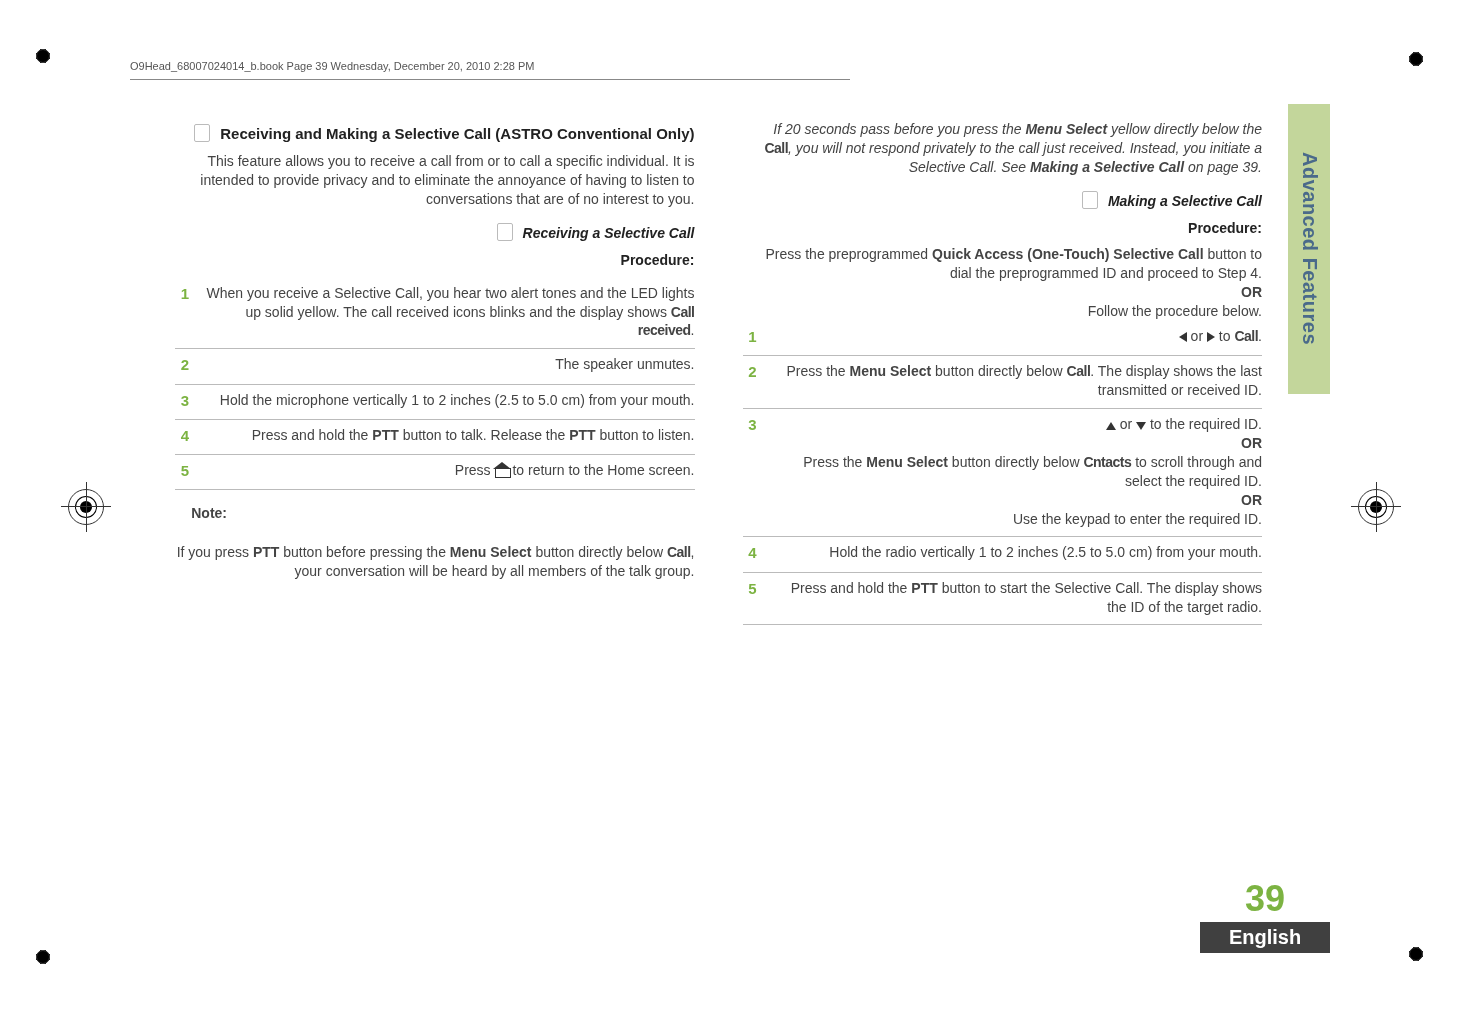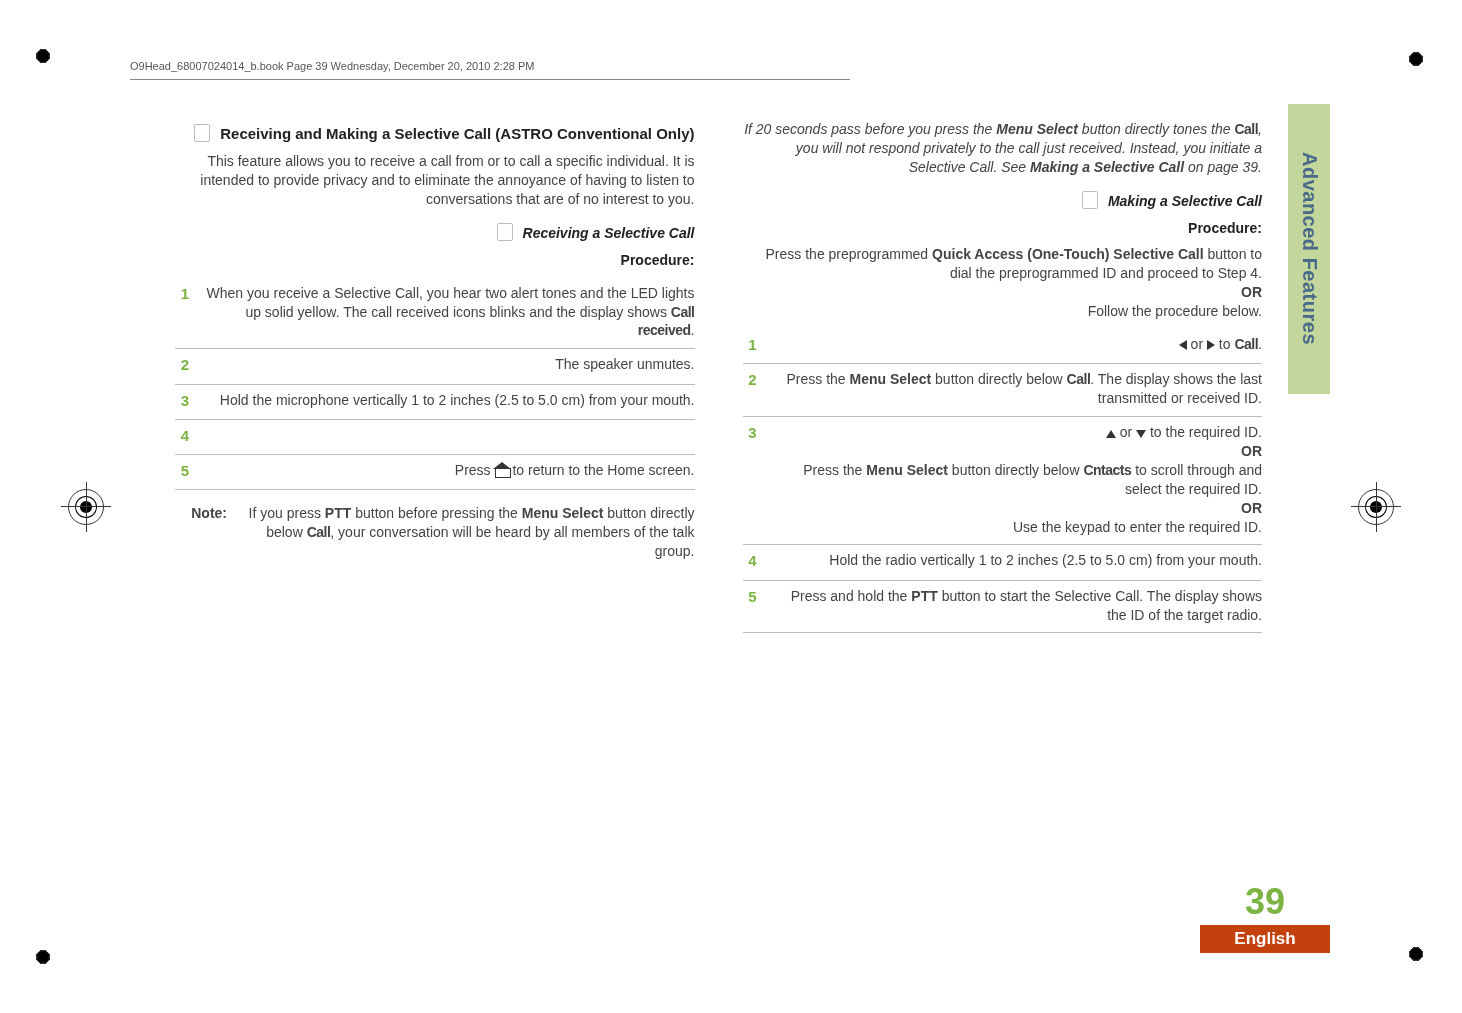--- a/index.html
+++ b/index.html
@@ -119,20 +119,21 @@
     flex-shrink: 0;
     font-size: 15px;
   }
   .step-body { flex:1; }
   .em { font-style: italic; }
   .note {
     display:flex;
     gap: 20px;
     margin-top: 14px;
     color: #444;
+    flex-direction: column;
   }
   .note-label { font-weight: bold; width: 52px; flex-shrink: 0; }
   .mono { font-family: "Segoe UI", Arial, sans-serif; font-weight: 600; letter-spacing: -0.5px; }
   .tri-left, .tri-right, .tri-up, .tri-down {
     display:inline-block; width:0; height:0; vertical-align: -1px;
   }
   .tri-left { border-top:5px solid transparent; border-bottom:5px solid transparent; border-right:8px solid #333; }
   .tri-right { border-top:5px solid transparent; border-bottom:5px solid transparent; border-left:8px solid #333; }
   .tri-up { border-left:5px solid transparent; border-right:5px solid transparent; border-bottom:8px solid #333; }
   .tri-down { border-left:5px solid transparent; border-right:5px solid transparent; border-top:8px solid #333; }
@@ -171,26 +172,26 @@
     bottom: 60px;
     width: 130px;
     text-align: center;
   }
   .page-num {
     color: #7cb342;
     font-size: 36px;
     font-weight: bold;
   }
   .lang-band {
-    background: #c2410c;
+    background: #404040;
     color: #fff;
     font-weight: bold;
     padding: 4px 0;
     margin-top: 2px;
-    font-size: 17px;
+    font-size: 20px;
   }
 </style>
 </head>
 <body>
 
 <div class="crop-corner tl small"></div>
 <div class="crop-corner bl small"></div>
 <div class="crop-corner tr"></div>
 <div class="crop-corner br"></div>
 
@@ -233,45 +234,46 @@
       <div class="step">
         <div class="step-num">2</div>
         <div class="step-body">The speaker unmutes.</div>
       </div>
       <div class="step">
         <div class="step-num">3</div>
         <div class="step-body">Hold the microphone vertically 1 to 2 inches (2.5 to 5.0 cm) from your mouth.</div>
       </div>
       <div class="step">
         <div class="step-num">4</div>
+        <div class="step-body">Press and hold the <b>PTT</b> button to talk. Release the <b>PTT</b> button to listen.</div>
       </div>
       <div class="step">
         <div class="step-num">5</div>
         <div class="step-body">Press <span class="home-icon"></span> to return to the Home screen.</div>
       </div>
 
       <div class="note">
         <div class="note-label">Note:</div>
         <div>
           <span>If you press </span><b>PTT</b><span> button before pressing the </span><b>Menu Select</b><span> button directly below </span><span class="mono">Call</span><span>, your conversation will be heard by all members of the talk group.</span>
         </div>
       </div>
     </div>
 
     <div class="col">
       <p class="body em">
-        <span>If 20 seconds pass before you press the </span><b>Menu Select</b><span> button directly tones the </span><span class="mono" style="font-style:normal">Call</span><span>, you will not respond privately to the call just received. Instead, you initiate a Selective Call. See </span><b>Making a Selective Call</b><span> on page 39.</span>
+        <span>If 20 seconds pass before you press the </span><b>Menu Select</b><span> yellow directly below the </span><span class="mono" style="font-style:normal">Call</span><span>, you will not respond privately to the call just received. Instead, you initiate a Selective Call. See </span><b>Making a Selective Call</b><span> on page 39.</span>
       </p>
 
       <h4 class="sub">
         <span class="doc-icon"></span><span>Making a Selective Call</span>
       </h4>
       <div class="proc-label">Procedure:</div>
 
-      <p class="body" style="margin-bottom:8px">
+      <p class="body" style="margin-bottom:0">
         <span>Press the preprogrammed </span><b>Quick Access (One-Touch) Selective Call</b><span> button to dial the preprogrammed ID and proceed to Step 4.</span><br>
         <b>OR</b><br>
         <span>Follow the procedure below.</span>
       </p>
 
       <div class="step">
         <div class="step-num">1</div>
         <div class="step-body">
           <span class="tri-left"></span><span> or </span><span class="tri-right"></span><span> to </span><span class="mono">Call</span>.
         </div>

